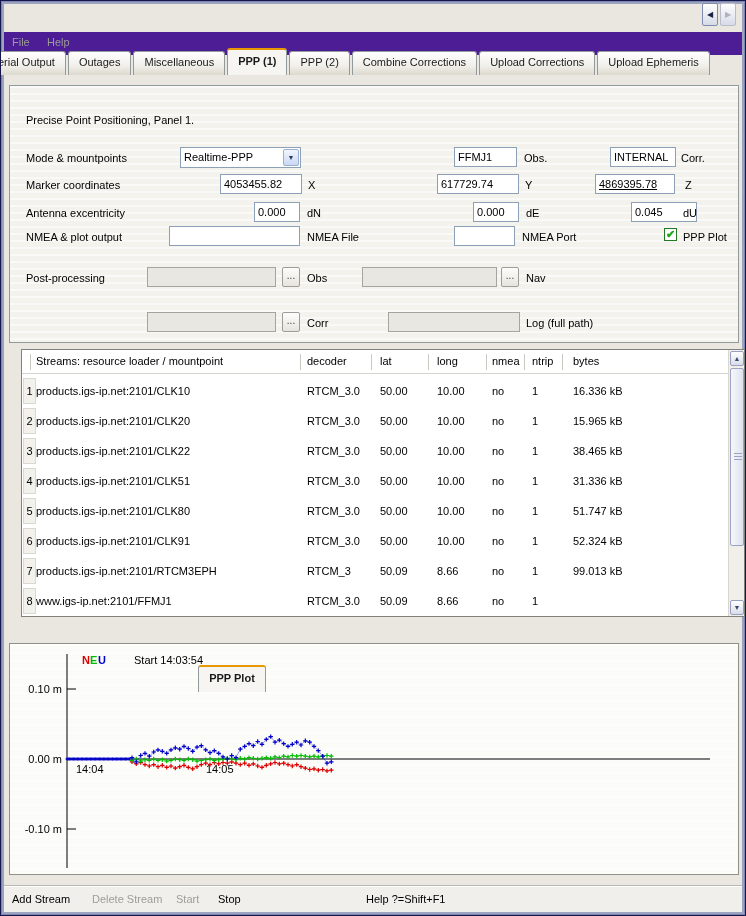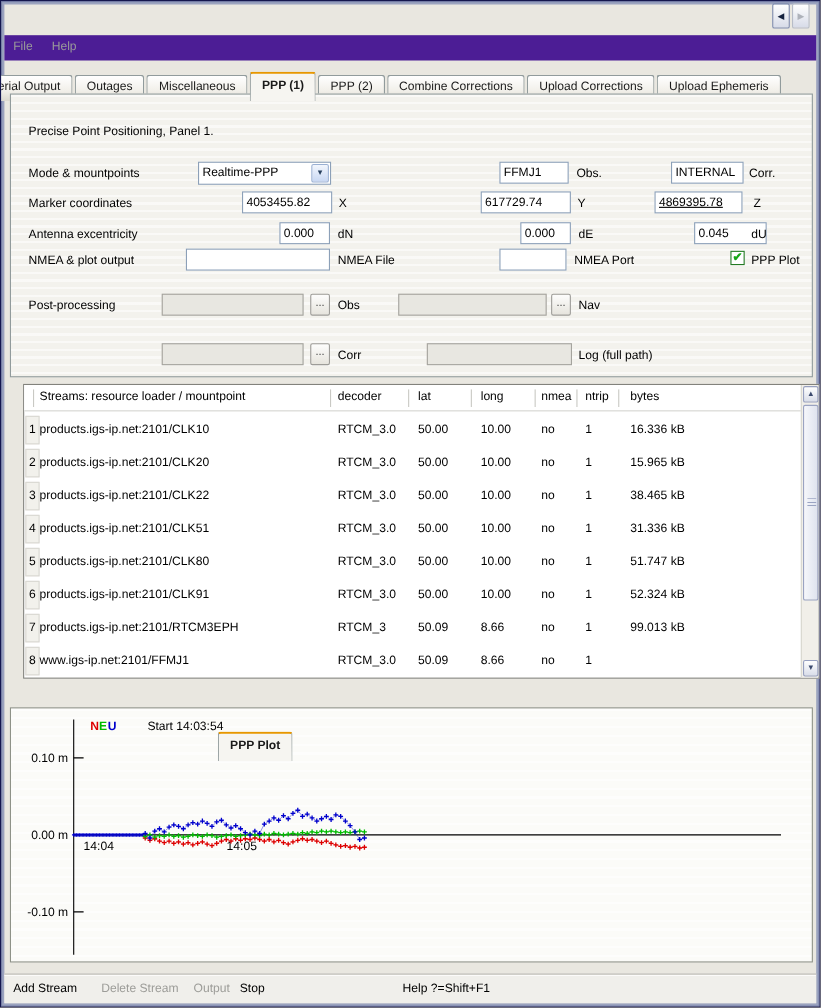--- a/index.html
+++ b/index.html
@@ -16,21 +16,21 @@
   .tbtn{width:21px;height:21px;border-radius:3px;border:1px solid #828aa8;
         background:linear-gradient(180deg,#fdfdfe,#cdd2e1);display:flex;align-items:center;justify-content:center;
         font-size:10px;color:#2a2f45;}
   .tbtn.close{background:linear-gradient(180deg,#f0a28c,#d85434 60%,#c13c1c);border-color:#9c3013;color:#fff;font-weight:bold;font-size:11px;}
   .minbar{width:8px;height:3px;background:#2a2f45;margin-top:8px;}
   .maxbox{width:9px;height:9px;border:1px solid #2a2f45;border-top-width:3px;}
   
   .menubar{position:absolute;left:3px;top:31px;right:3px;height:23px;background:#4c1d95;}
   .menuitem{position:absolute;top:4px;font-size:11px;color:#9a9a9a;}
   
-  .tabbar{position:absolute;left:0;top:64px;width:744px;height:27px;overflow:hidden;}
+  .tabbar{position:absolute;left:0;top:47px;width:744px;height:27px;overflow:hidden;}
   .tabstrip{position:absolute;left:-14px;bottom:0;display:flex;align-items:flex-end;height:27px;}
   .tab{height:24px;border:1px solid #919b9c;border-bottom:none;border-radius:3px 3px 0 0;
        background:linear-gradient(180deg,#ffffff,#f1efe9 60%,#dcd9cf);
        padding:4px 10px 0 10px;font-size:11px;color:#1a1a1a;margin-right:2px;white-space:nowrap;}
   .tab.sel{height:27px;background:#f6f5f1;border-top:2px solid #e79700;padding-top:5px;position:relative;z-index:3;font-weight:bold;}
   .tabscroll{position:absolute;top:2px;width:16px;height:23px;border:1px solid #7f8cb0;border-radius:2px;
        background:linear-gradient(180deg,#ffffff,#d7dbe8);font-size:8px;display:flex;align-items:center;justify-content:center;color:#16223f;}
   .tabscroll.dis{color:#aeb2ba;border-color:#b7bcc8;}
   
   .panel{position:absolute;left:8px;top:84px;width:730px;height:258px;border:1px solid #919b9c;
@@ -304,17 +304,17 @@
         <path d="M122.0 116.4L126.3 115.0L130.7 117.1L135.0 115.7L139.3 116.4L143.7 115.0L148.0 116.4L152.3 115.7L156.7 117.1L161.0 116.4L165.3 115.0L169.7 115.7L174.0 116.4L178.3 115.0L182.7 115.7L187.0 117.1L191.3 116.4L195.7 115.7L200.0 115.0L204.3 116.4L208.7 115.7L213.0 115.0L217.3 114.3L221.7 115.0L226.0 115.7L230.3 114.3L234.7 115.0L239.0 113.6L243.3 114.3L247.7 115.0L252.0 114.3L256.3 113.6L260.7 114.3L265.0 112.9L269.3 113.6L273.7 112.2L278.0 112.9L282.3 111.5L286.7 112.2L291.0 111.5L295.3 112.2L299.7 112.9L304.0 112.2L308.3 112.9L312.7 112.2L317.0 111.5L321.3 112.2" stroke="#00bb00" stroke-width="0.7" fill="none" opacity="0.55"></path>
         <path d="M119.8 116.4h4.4M122.0 114.2v4.4M124.1 115.0h4.4M126.3 112.8v4.4M128.5 117.1h4.4M130.7 114.9v4.4M132.8 115.7h4.4M135.0 113.5v4.4M137.1 116.4h4.4M139.3 114.2v4.4M141.5 115.0h4.4M143.7 112.8v4.4M145.8 116.4h4.4M148.0 114.2v4.4M150.1 115.7h4.4M152.3 113.5v4.4M154.5 117.1h4.4M156.7 114.9v4.4M158.8 116.4h4.4M161.0 114.2v4.4M163.1 115.0h4.4M165.3 112.8v4.4M167.5 115.7h4.4M169.7 113.5v4.4M171.8 116.4h4.4M174.0 114.2v4.4M176.1 115.0h4.4M178.3 112.8v4.4M180.5 115.7h4.4M182.7 113.5v4.4M184.8 117.1h4.4M187.0 114.9v4.4M189.1 116.4h4.4M191.3 114.2v4.4M193.5 115.7h4.4M195.7 113.5v4.4M197.8 115.0h4.4M200.0 112.8v4.4M202.1 116.4h4.4M204.3 114.2v4.4M206.5 115.7h4.4M208.7 113.5v4.4M210.8 115.0h4.4M213.0 112.8v4.4M215.1 114.3h4.4M217.3 112.1v4.4M219.5 115.0h4.4M221.7 112.8v4.4M223.8 115.7h4.4M226.0 113.5v4.4M228.1 114.3h4.4M230.3 112.1v4.4M232.5 115.0h4.4M234.7 112.8v4.4M236.8 113.6h4.4M239.0 111.4v4.4M241.1 114.3h4.4M243.3 112.1v4.4M245.5 115.0h4.4M247.7 112.8v4.4M249.8 114.3h4.4M252.0 112.1v4.4M254.1 113.6h4.4M256.3 111.4v4.4M258.5 114.3h4.4M260.7 112.1v4.4M262.8 112.9h4.4M265.0 110.7v4.4M267.1 113.6h4.4M269.3 111.4v4.4M271.5 112.2h4.4M273.7 110.0v4.4M275.8 112.9h4.4M278.0 110.7v4.4M280.1 111.5h4.4M282.3 109.3v4.4M284.5 112.2h4.4M286.7 110.0v4.4M288.8 111.5h4.4M291.0 109.3v4.4M293.1 112.2h4.4M295.3 110.0v4.4M297.5 112.9h4.4M299.7 110.7v4.4M301.8 112.2h4.4M304.0 110.0v4.4M306.1 112.9h4.4M308.3 110.7v4.4M310.5 112.2h4.4M312.7 110.0v4.4M314.8 111.5h4.4M317.0 109.3v4.4M319.1 112.2h4.4M321.3 110.0v4.4" stroke="#00bb00" stroke-width="1.2" fill="none"></path>
         <path d="M122.0 113.6L126.3 117.8L130.7 111.5L135.0 109.4L139.3 112.2L143.7 108.0L148.0 105.9L152.3 107.3L156.7 109.4L161.0 105.9L165.3 103.8L169.7 105.2L174.0 102.4L178.3 104.5L182.7 107.3L187.0 103.1L191.3 101.7L195.7 105.9L200.0 108.7L204.3 106.6L208.7 109.4L213.0 112.9L217.3 115.0L221.7 111.5L226.0 113.6L230.3 105.2L234.7 102.4L239.0 99.6L243.3 101.7L247.7 97.5L252.0 100.3L256.3 95.4L260.7 92.6L265.0 98.2L269.3 96.1L273.7 99.6L278.0 102.4L282.3 100.3L286.7 98.2L291.0 101.0L295.3 96.8L299.7 98.2L304.0 102.4L308.3 106.6L312.7 112.2L317.0 119.2L321.3 117.8" stroke="#0000cc" stroke-width="0.7" fill="none" opacity="0.55"></path>
         <path d="M119.8 113.6h4.4M122.0 111.4v4.4M124.1 117.8h4.4M126.3 115.6v4.4M128.5 111.5h4.4M130.7 109.3v4.4M132.8 109.4h4.4M135.0 107.2v4.4M137.1 112.2h4.4M139.3 110.0v4.4M141.5 108.0h4.4M143.7 105.8v4.4M145.8 105.9h4.4M148.0 103.7v4.4M150.1 107.3h4.4M152.3 105.1v4.4M154.5 109.4h4.4M156.7 107.2v4.4M158.8 105.9h4.4M161.0 103.7v4.4M163.1 103.8h4.4M165.3 101.6v4.4M167.5 105.2h4.4M169.7 103.0v4.4M171.8 102.4h4.4M174.0 100.2v4.4M176.1 104.5h4.4M178.3 102.3v4.4M180.5 107.3h4.4M182.7 105.1v4.4M184.8 103.1h4.4M187.0 100.9v4.4M189.1 101.7h4.4M191.3 99.5v4.4M193.5 105.9h4.4M195.7 103.7v4.4M197.8 108.7h4.4M200.0 106.5v4.4M202.1 106.6h4.4M204.3 104.4v4.4M206.5 109.4h4.4M208.7 107.2v4.4M210.8 112.9h4.4M213.0 110.7v4.4M215.1 115.0h4.4M217.3 112.8v4.4M219.5 111.5h4.4M221.7 109.3v4.4M223.8 113.6h4.4M226.0 111.4v4.4M228.1 105.2h4.4M230.3 103.0v4.4M232.5 102.4h4.4M234.7 100.2v4.4M236.8 99.6h4.4M239.0 97.4v4.4M241.1 101.7h4.4M243.3 99.5v4.4M245.5 97.5h4.4M247.7 95.3v4.4M249.8 100.3h4.4M252.0 98.1v4.4M254.1 95.4h4.4M256.3 93.2v4.4M258.5 92.6h4.4M260.7 90.4v4.4M262.8 98.2h4.4M265.0 96.0v4.4M267.1 96.1h4.4M269.3 93.9v4.4M271.5 99.6h4.4M273.7 97.4v4.4M275.8 102.4h4.4M278.0 100.2v4.4M280.1 100.3h4.4M282.3 98.1v4.4M284.5 98.2h4.4M286.7 96.0v4.4M288.8 101.0h4.4M291.0 98.8v4.4M293.1 96.8h4.4M295.3 94.6v4.4M297.5 98.2h4.4M299.7 96.0v4.4M301.8 102.4h4.4M304.0 100.2v4.4M306.1 106.6h4.4M308.3 104.4v4.4M310.5 112.2h4.4M312.7 110.0v4.4M314.8 119.2h4.4M317.0 117.0v4.4M319.1 117.8h4.4M321.3 115.6v4.4" stroke="#0000cc" stroke-width="1.2" fill="none"></path>
       </svg>
   </div>
 
   <div class="statusbar">
     <span class="sbtn" style="left:8px">Add Stream</span>
     <span class="sbtn dis" style="left:88px">Delete Stream</span>
-    <span class="sbtn dis" style="left:172px">Output</span>
+    <span class="sbtn dis" style="left:172px">Start</span>
     <span class="sbtn" style="left:214px">Stop</span>
     <span class="sbtn" style="left:362px">Help ?=Shift+F1</span>
   </div>
 </div>
 
 </body></html>

